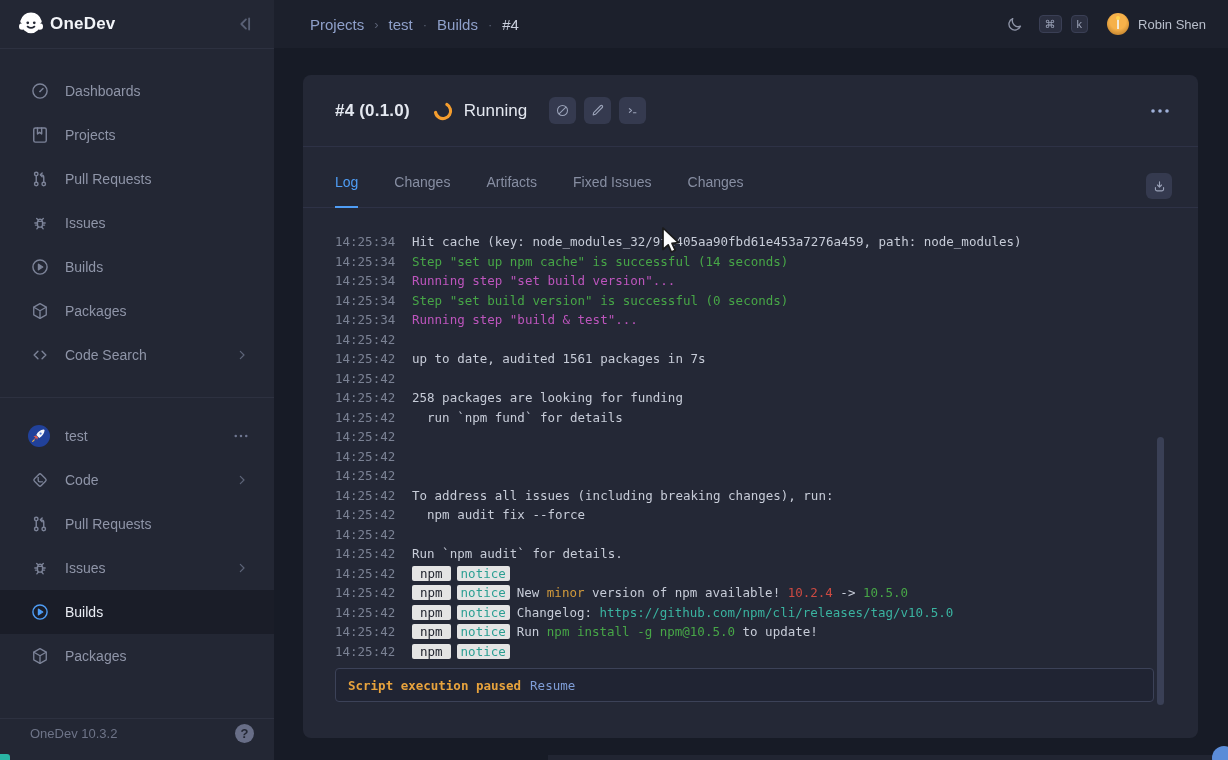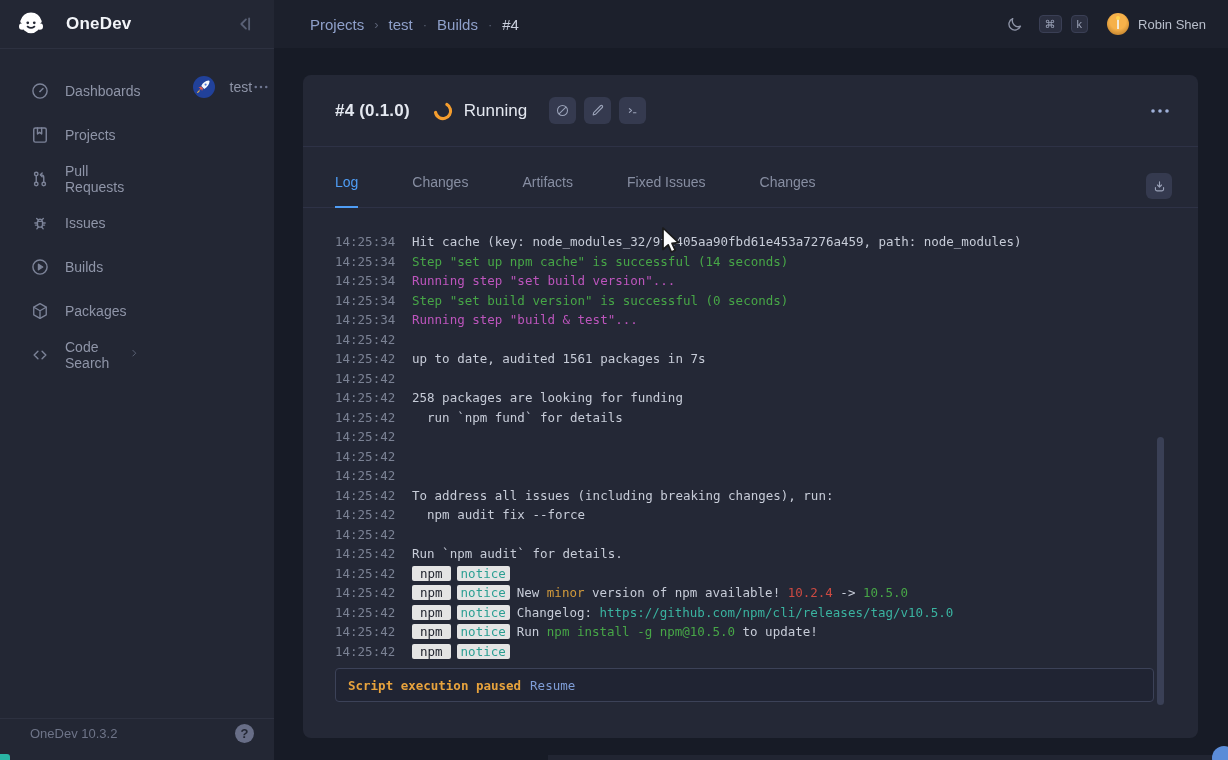--- a/index.html
+++ b/index.html
@@ -8,24 +8,24 @@
     position:relative; background:#171b26;
     font-family:"Liberation Sans", sans-serif;
     -webkit-font-smoothing:antialiased;
   }
   svg { display:block; }
 
   
   .sidebar { position:absolute; left:0; top:0; width:274px; height:760px; background:#232734; display:flex; flex-direction:column; z-index:2; }
   .side-header { height:49px; flex:0 0 49px; display:flex; align-items:center; padding:0 18px 0 16px; border-bottom:1px solid #2d3140; }
   .logo { width:30px; height:30px; }
-  .brand { color:#f2f4f8; font-weight:bold; font-size:17px; margin-left:20px; flex:1; letter-spacing:.2px; }
+  .brand { color:#f2f4f8; font-weight:bold; font-size:17px; margin-left:4px; flex:1; letter-spacing:.2px; }
   .collapse-btn { width:22px; height:22px; color:#596075; cursor:pointer; }
 
-  .side-scroll { flex:1 1 auto; overflow:hidden; display:flex; flex-direction:row; }
+  .side-scroll { flex:1 1 auto; overflow:hidden; display:flex; flex-direction:column; }
   .side-nav { padding-top:20px; }
   .side-item { height:44px; display:flex; align-items:center; padding:0 24px 0 30px; color:#8f95a8; font-size:14px; cursor:pointer; }
   .side-item .s-icon { width:20px; height:20px; margin-right:15px; color:#7c8398; flex:0 0 20px; }
   .side-item .s-chev { width:16px; height:16px; margin-left:auto; color:#5d6478; }
   .side-item.active { background:#1a1d28; color:#e9ecf3; }
   .side-item.active .s-icon { color:#4f9df5; }
   .side-divider { border-top:1px solid #2d3140; margin-top:20px; }
   .project-row { height:44px; margin-top:16px; display:flex; align-items:center; padding:0 24px 0 27px; color:#8f95a8; font-size:14px; cursor:pointer; }
   .project-avatar { width:24px; height:24px; margin-right:14px; flex:0 0 24px; }
   .project-dots { width:18px; height:18px; margin-left:auto; color:#6f7690; cursor:pointer; }
@@ -56,21 +56,21 @@
   .spinner { width:22px; height:22px; margin-left:22px; }
   .spinner svg { animation:spin 1.1s linear infinite; }
   @keyframes spin { to { transform:rotate(360deg); } }
   .build-status { color:#e4e8f0; font-size:17px; margin-left:10px; }
   .action-btns { display:flex; gap:8px; margin-left:22px; }
   .icon-btn { width:27px; height:27px; border:none; border-radius:6px; background:#353a4f; color:#9aa2b8; display:flex; align-items:center; justify-content:center; cursor:pointer; }
   .icon-btn svg, .icon-btn span { width:15px; height:15px; }
   .more-btn { margin-left:auto; width:24px; height:24px; color:#9fb0d8; cursor:pointer; }
 
   .tabs-row { display:flex; align-items:flex-end; padding:26px 26px 0 32px; border-bottom:1px solid #2e3246; }
-  .tabs { display:flex; gap:54px; }
+  .tabs { display:flex; gap:36px; }
   .tab { font-size:14px; color:#878ea2; padding-bottom:16px; cursor:pointer; border-bottom:2px solid transparent; margin-bottom:-1px; }
   .tab.active { color:#4f9df5; border-bottom-color:#4f9df5; }
   .dl-btn { margin-left:auto; margin-bottom:8px; width:26px; height:26px; border:none; border-radius:6px; background:#353a4f; color:#9aa2b8; display:flex; align-items:center; justify-content:center; cursor:pointer; }
   .dl-btn span { width:15px; height:15px; }
 
   
   .log-area { position:relative; padding:24px 44px 0 32px; font-family:"DejaVu Sans Mono", monospace; font-size:12.5px; }
   .log-line { display:flex; line-height:19.5px; white-space:pre; }
   .lt { flex:0 0 77px; color:#7b8294; }
   .lc { color:#c7ccd8; }

